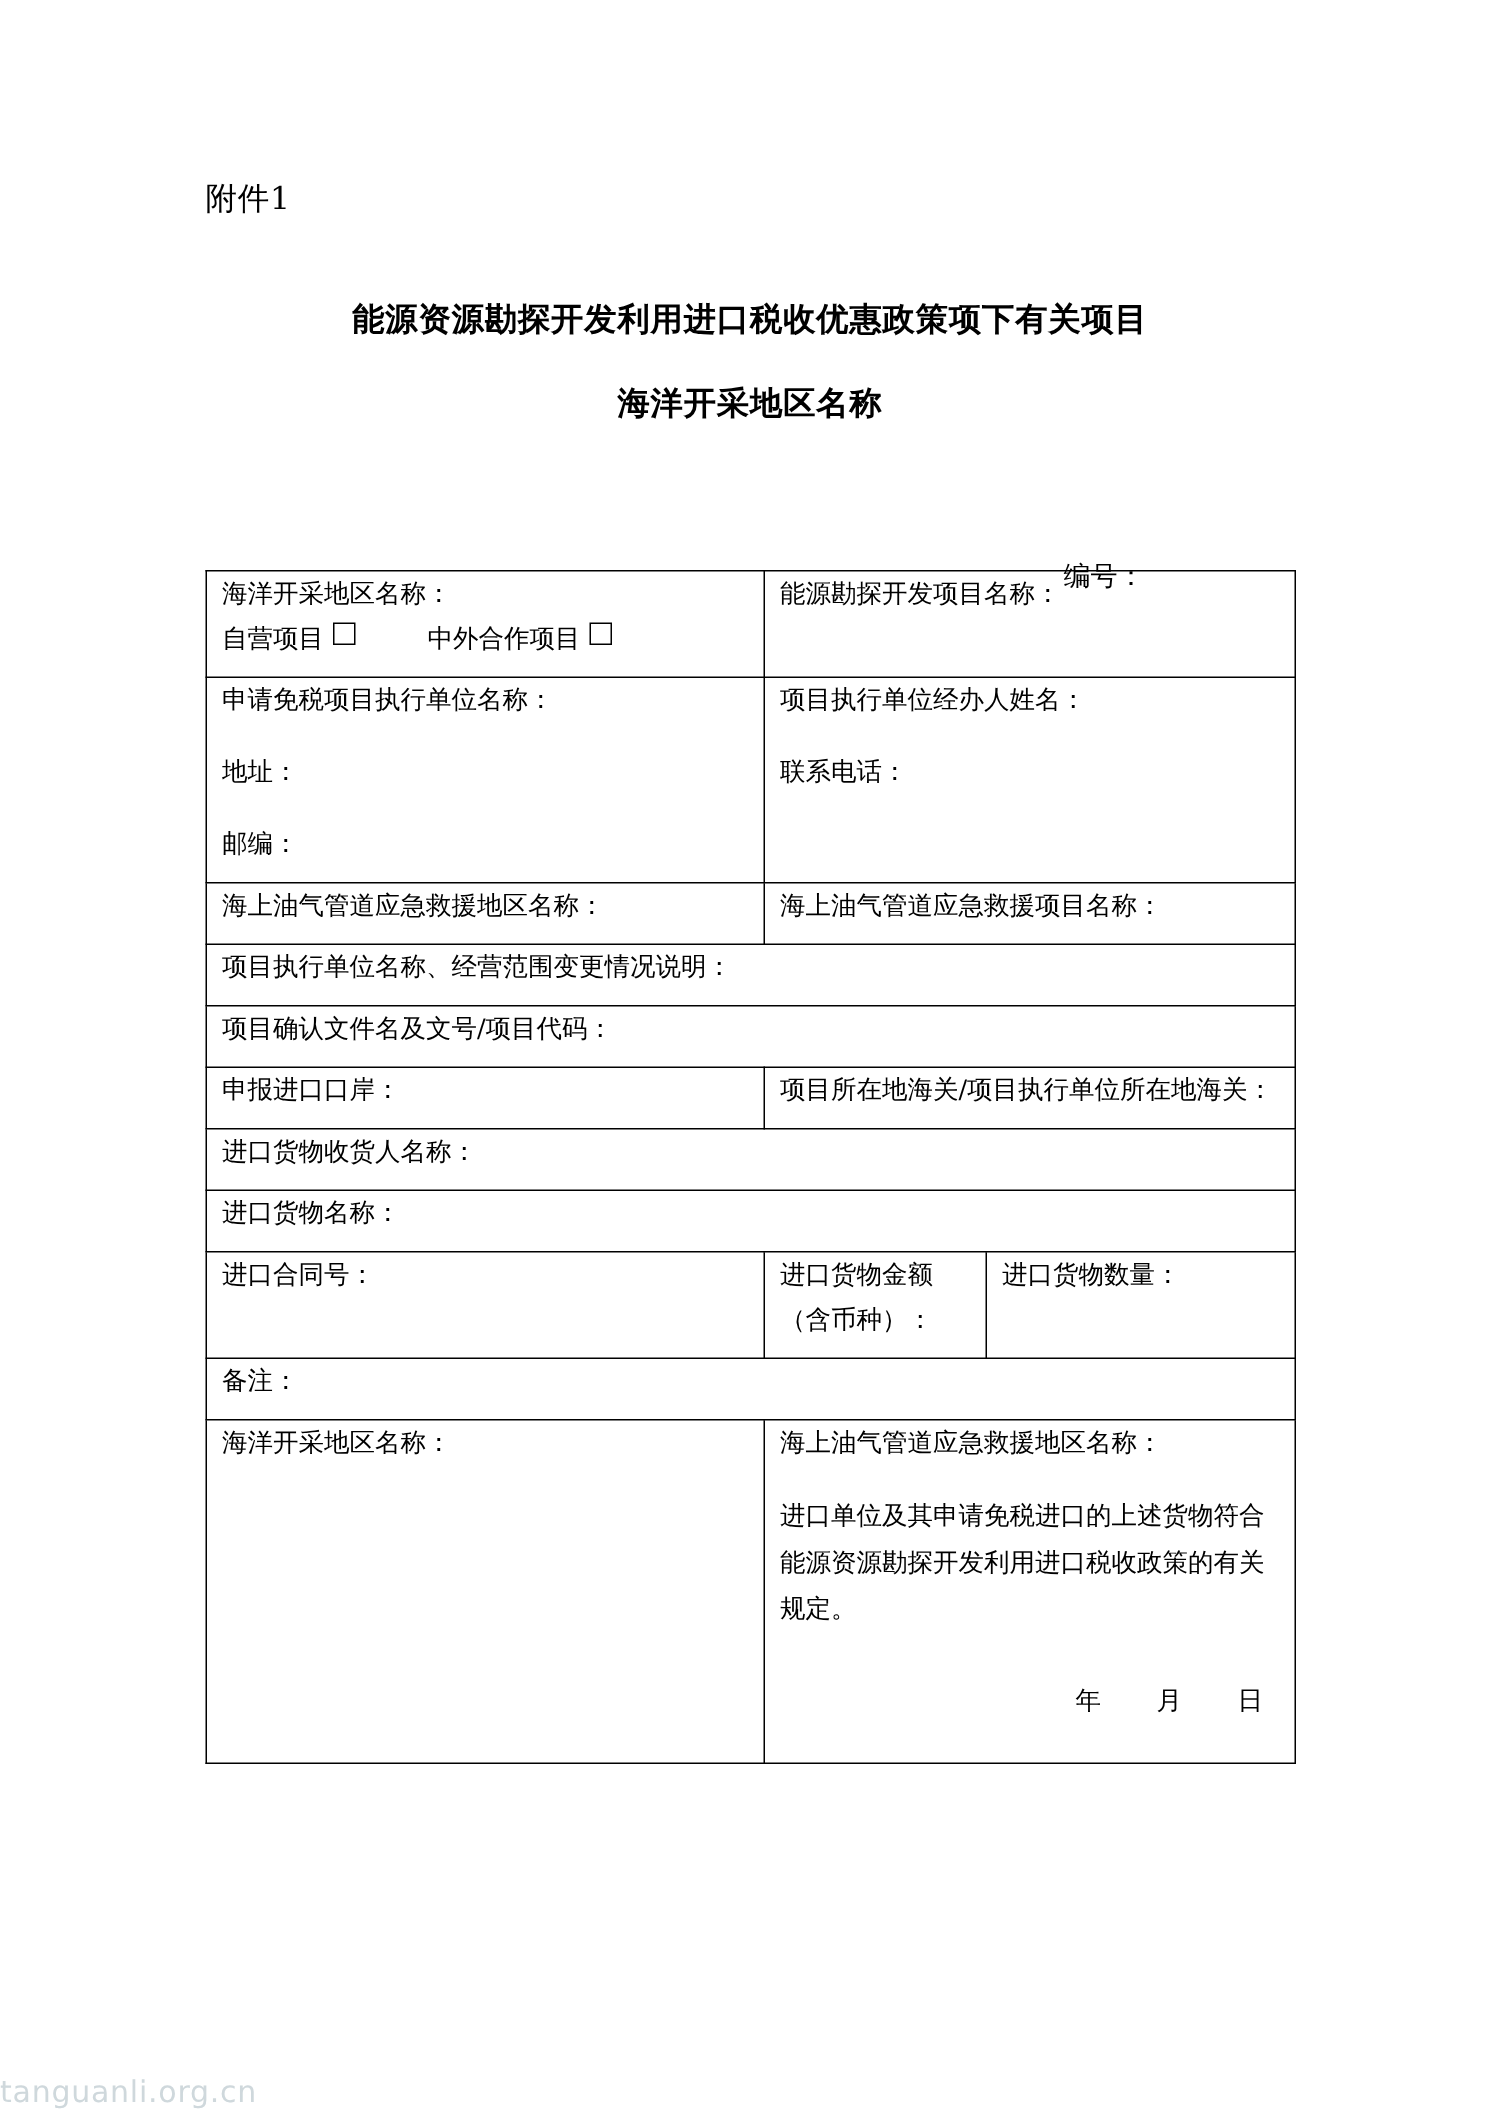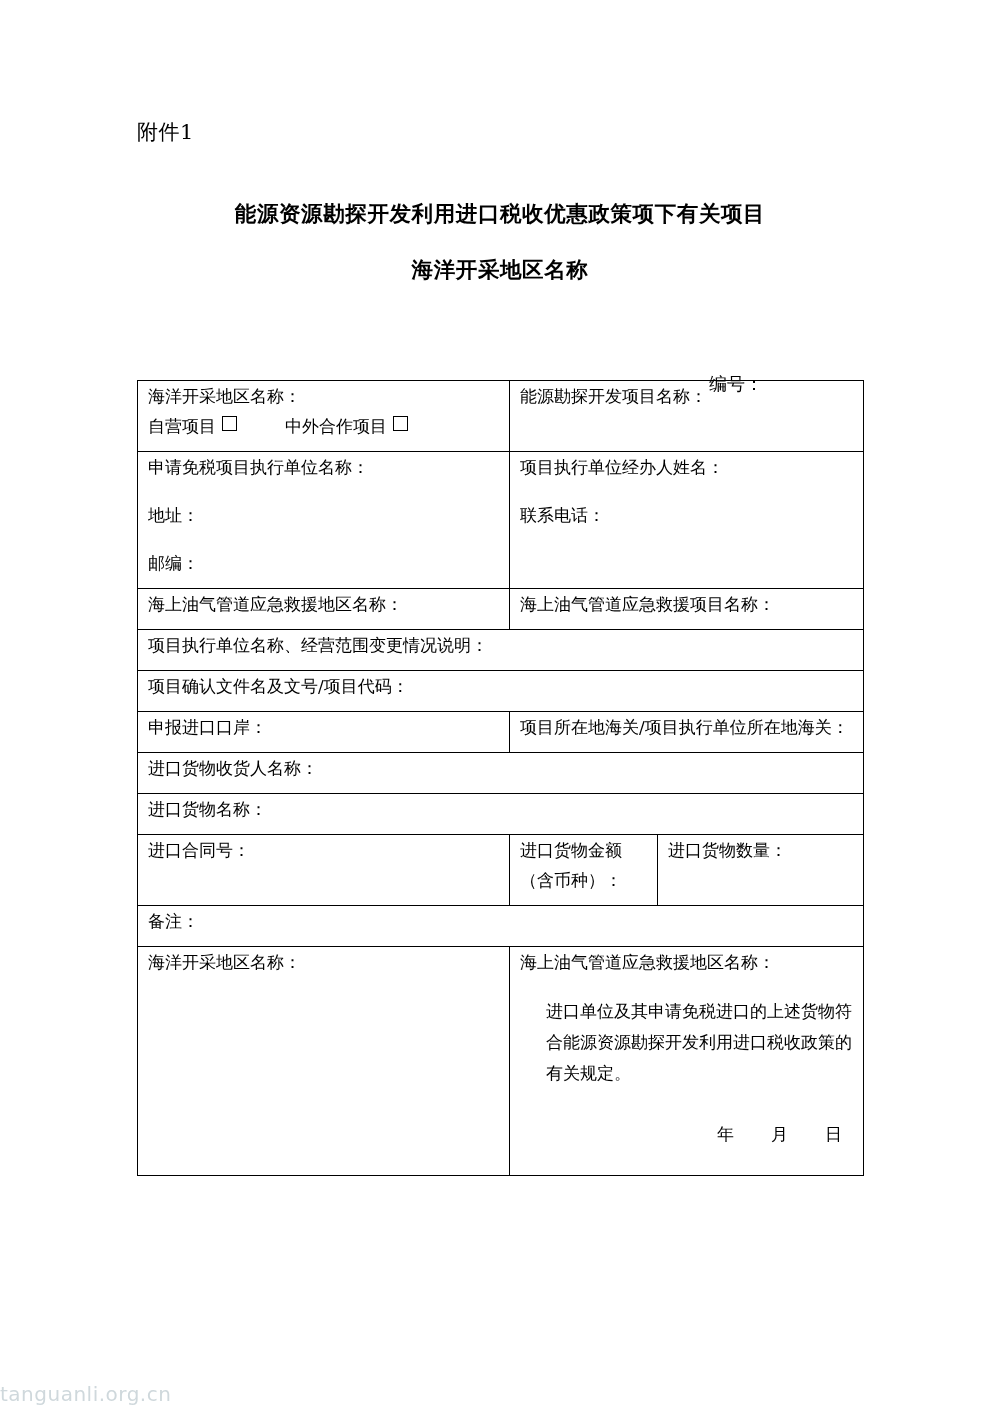--- a/index.html
+++ b/index.html
@@ -80,21 +80,20 @@
     vertical-align: 1px;
     margin-left: 6px;
   }
   .gap-wide { display: inline-block; width: 48px; }
   .sign-block {
     line-height: 31px;
   }
   .sign-block .para {
     margin-top: 18px;
     text-indent: 0;
-    margin-left: 26px;
   }
   .date-line {
     margin-top: 30px;
     text-align: right;
     padding-right: 12px;
     letter-spacing: 1px;
   }
   .date-line .dsp { display: inline-block; width: 36px; }
   .watermark {
     position: absolute;

